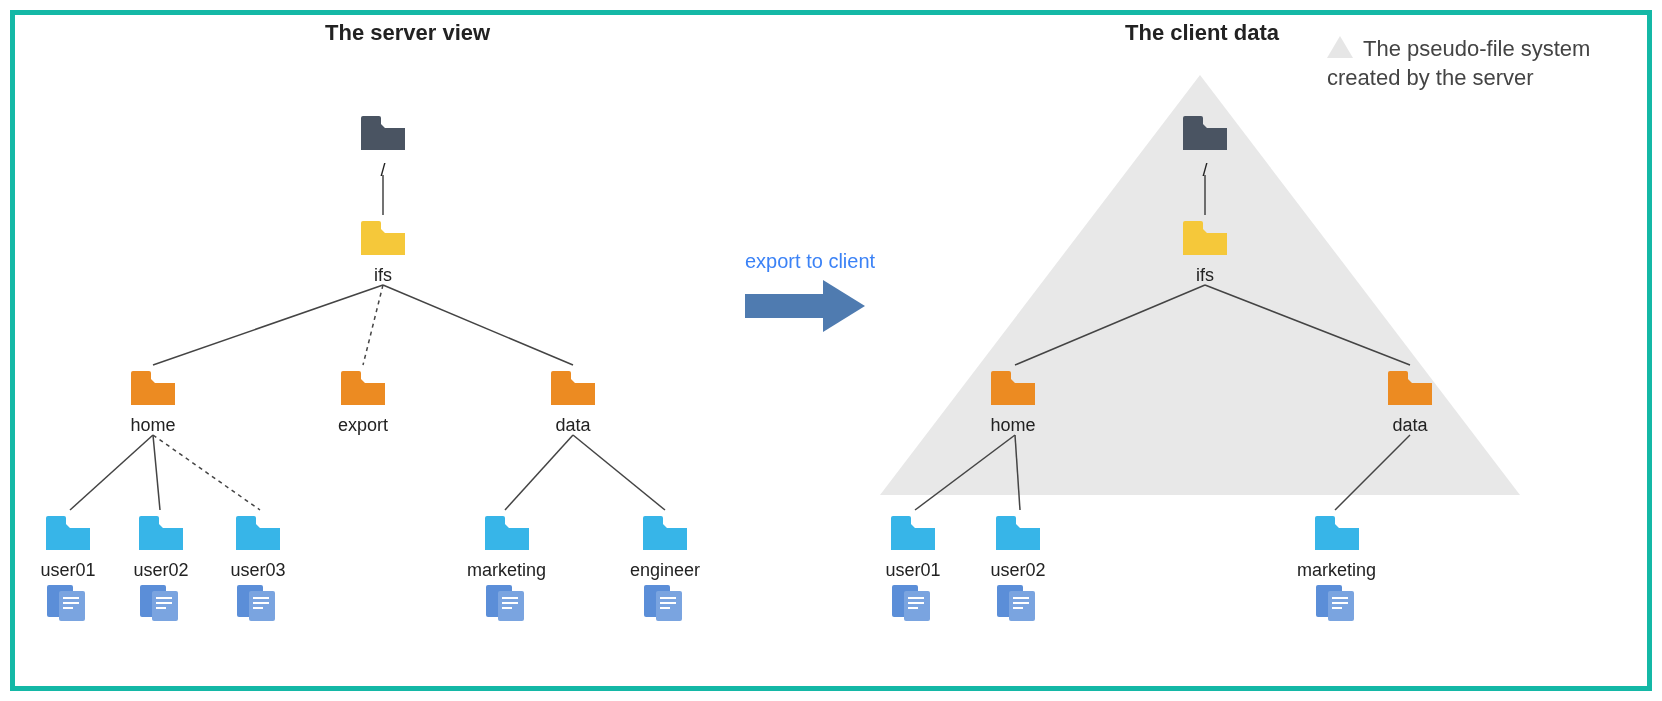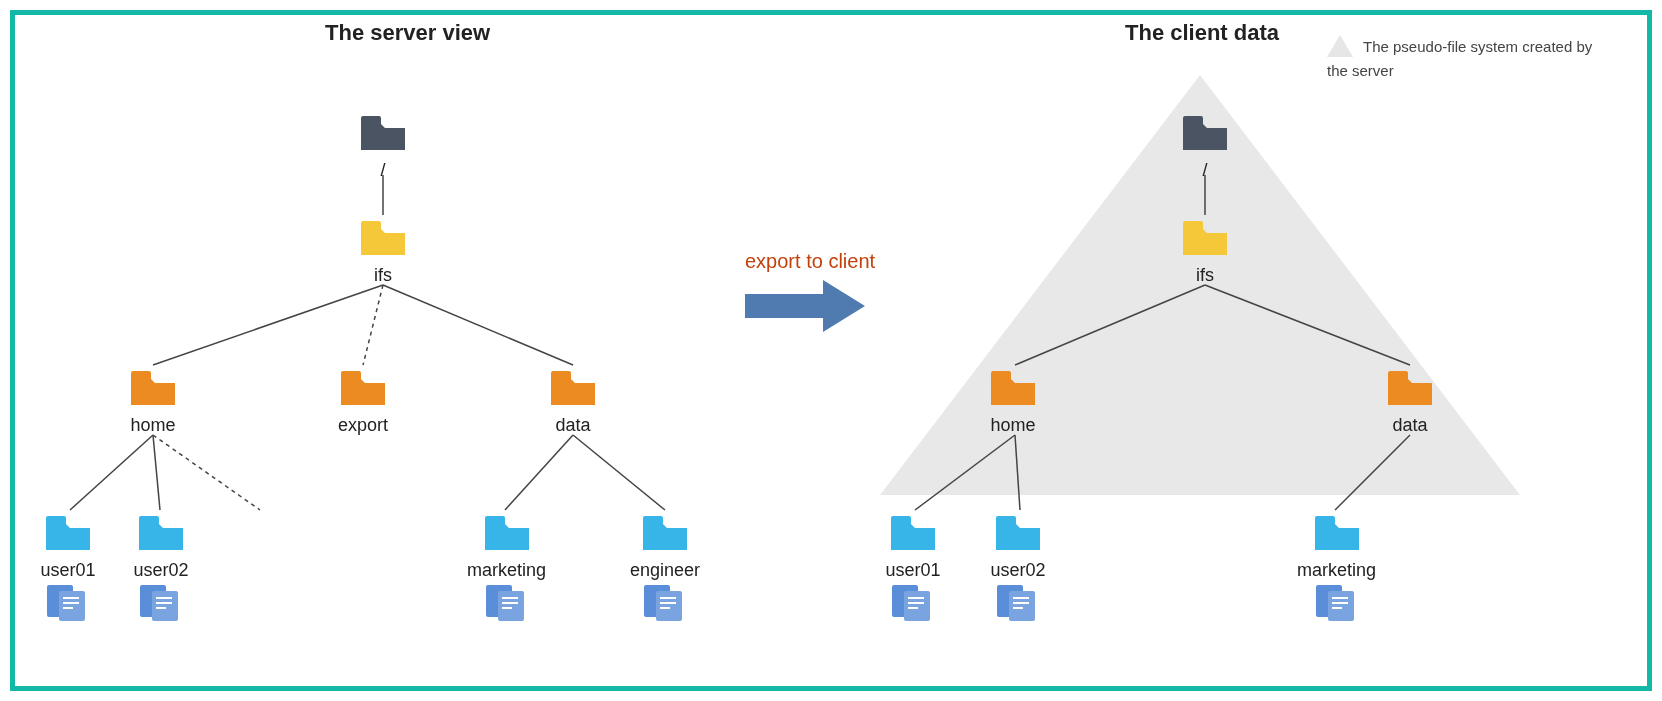--- a/index.html
+++ b/index.html
@@ -1,26 +1,26 @@
 <!DOCTYPE html>
 <html><head>
 <meta charset="utf-8">
 <style>
 *{box-sizing:border-box;margin:0;padding:0}
 body{font-family:Arial,Helvetica,sans-serif;background:#fff;width:1662px;height:701px;position:relative}
 .stage{position:absolute;left:10px;top:10px;width:1642px;height:681px;border:5px solid #14b8a6}
 .title{position:absolute;font-weight:700;font-size:22px;color:#222}
-.legend{position:absolute;right:30px;top:20px;width:290px;color:#444;font-size:15px;text-align:left;line-height:1.25}
+.legend{position:absolute;right:30px;top:20px;width:290px;color:#444;font-size:22px;text-align:left;line-height:1.25}
 .legend-tri{display:inline-block;vertical-align:middle;margin-right:10px}
 .tri{position:absolute;width:0;height:0;border-left:320px solid transparent;border-right:320px solid transparent;border-bottom:420px solid #e8e8e8;left:865px;top:60px;z-index:0}
 .node{position:absolute;text-align:center;z-index:2}
 .lbl{font-size:18px;color:#222;margin-top:2px;white-space:nowrap}
 .conn{stroke:#444;stroke-width:1.5;fill:none}
 .dash{stroke-dasharray:4 4}
-.arrow-lbl{position:absolute;font-size:20px;color:#c2410c}
+.arrow-lbl{position:absolute;font-size:20px;color:#3b82f6}
 svg.lines{position:absolute;left:0;top:0;width:1642px;height:681px;z-index:1;pointer-events:none}
 </style>
 </head>
 <body>
 
 <div class="stage">
 
 <div class="title" style="left:310px;top:5px">The server view</div>
 <div class="title" style="left:1110px;top:5px">The client data</div>
 
@@ -129,20 +129,36 @@
   <svg width="46" height="42">
         <g fill="#5b8ed8">
           <rect x="2" y="4" width="26" height="32" rx="2"></rect>
           <rect x="14" y="10" width="26" height="30" rx="2" fill="#7aa4e0"></rect>
           <rect x="18" y="16" width="16" height="2" fill="#fff"></rect>
           <rect x="18" y="21" width="16" height="2" fill="#fff"></rect>
           <rect x="18" y="26" width="10" height="2" fill="#fff"></rect>
         </g>
       </svg>
 </div>
+<div class="node" style="left:215px;top:495px">
+  <svg width="56" height="44">
+        <path d="M6 12h18l6 6h20v22H6z" fill="#37b5e8"></path>
+        <rect x="6" y="6" width="20" height="10" rx="2" fill="#37b5e8"></rect>
+      </svg>
+  <div class="lbl">user03</div>
+  <svg width="46" height="42">
+        <g fill="#5b8ed8">
+          <rect x="2" y="4" width="26" height="32" rx="2"></rect>
+          <rect x="14" y="10" width="26" height="30" rx="2" fill="#7aa4e0"></rect>
+          <rect x="18" y="16" width="16" height="2" fill="#fff"></rect>
+          <rect x="18" y="21" width="16" height="2" fill="#fff"></rect>
+          <rect x="18" y="26" width="10" height="2" fill="#fff"></rect>
+        </g>
+      </svg>
+</div>
 <div class="node" style="left:452px;top:495px">
   <svg width="56" height="44">
         <path d="M6 12h18l6 6h20v22H6z" fill="#37b5e8"></path>
         <rect x="6" y="6" width="20" height="10" rx="2" fill="#37b5e8"></rect>
       </svg>
   <div class="lbl">marketing</div>
   <svg width="46" height="42">
         <g fill="#5b8ed8">
           <rect x="2" y="4" width="26" height="32" rx="2"></rect>
           <rect x="14" y="10" width="26" height="30" rx="2" fill="#7aa4e0"></rect>

